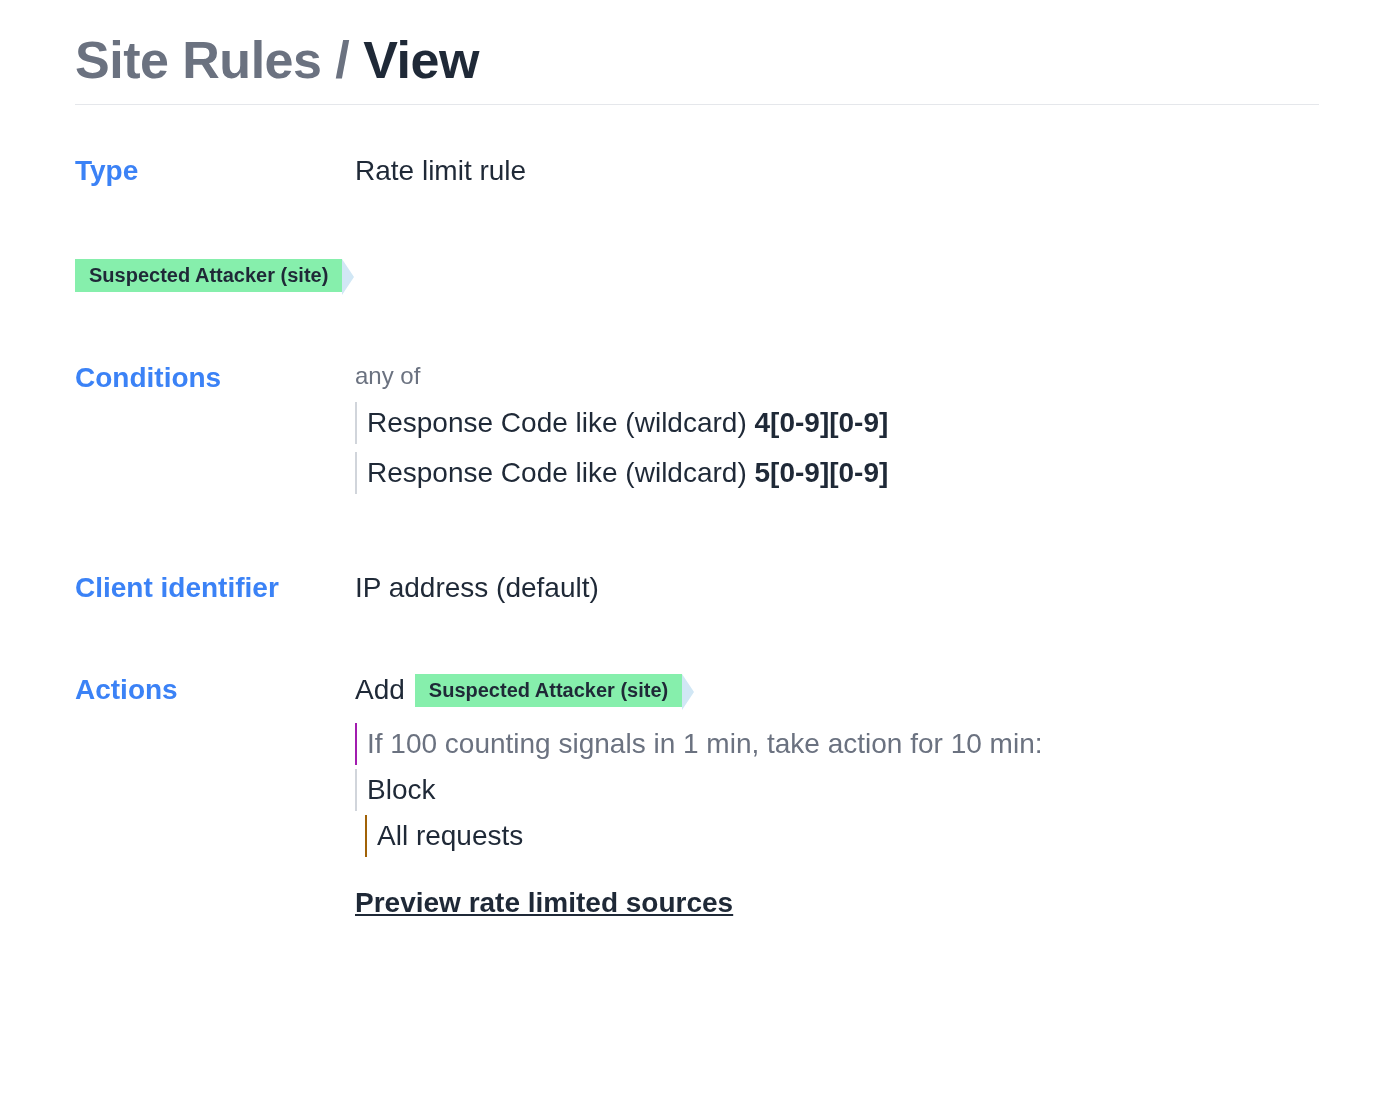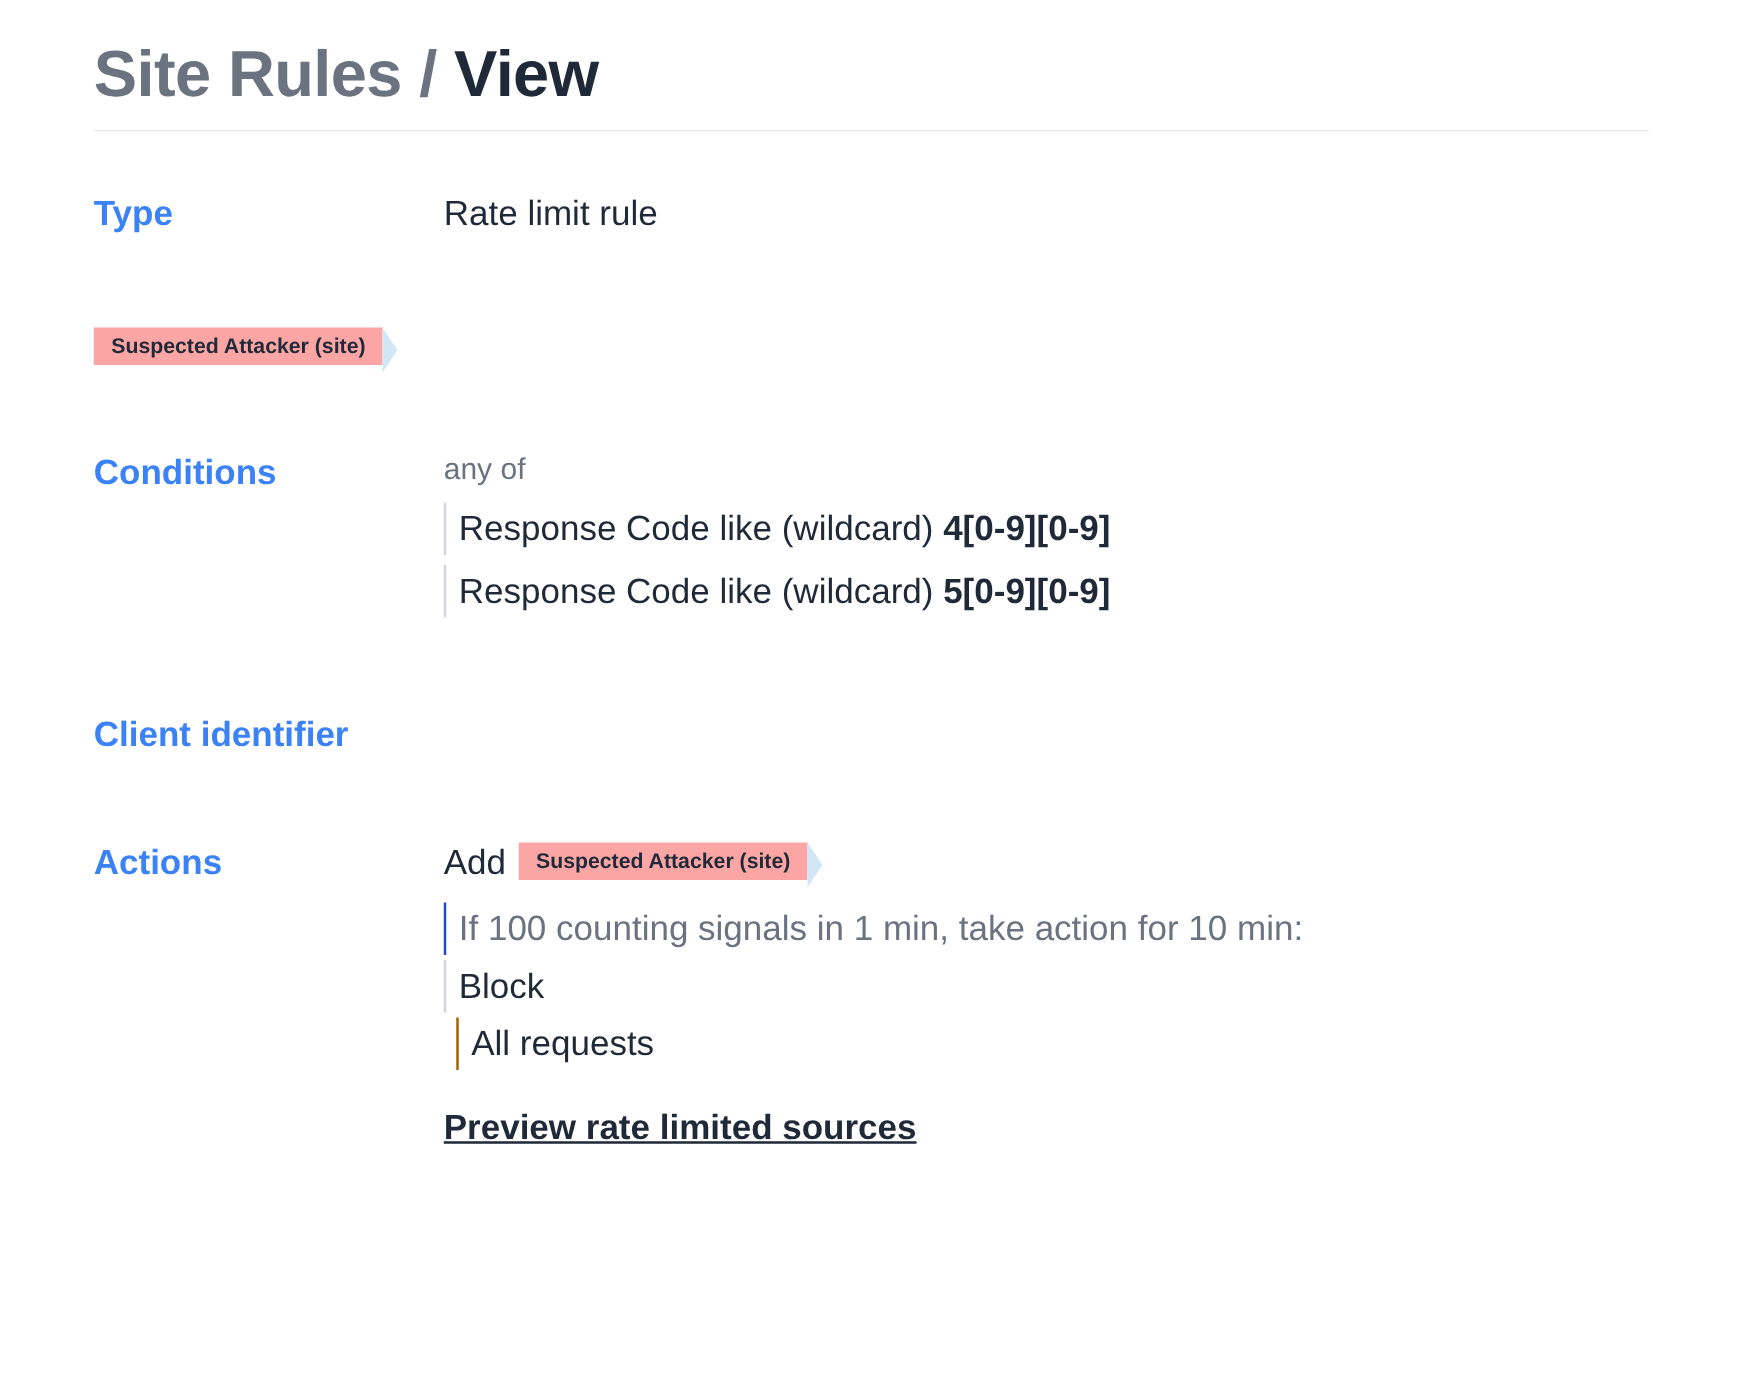--- a/index.html
+++ b/index.html
@@ -52,23 +52,23 @@
     
     .row-value {
       flex: 1;
       font-size: 28px;
       color: #1f2937;
     }
     
     .tag {
       display: inline-block;
       position: relative;
-      background: #fca5a5;
-      color: #1f2937;
-      font-size: 17px;
+      background: #86efac;
+      color: #1f2937;
+      font-size: 20px;
       font-weight: 700;
       padding: 5px 14px;
       margin-right: 14px;
     }
     
     .tag::after {
       content: "";
       position: absolute;
       right: -12px;
       top: 0;
@@ -102,21 +102,21 @@
       align-items: flex-start;
       margin-bottom: 16px;
     }
     
     .actions-add-label {
       font-size: 28px;
       margin-right: 10px;
     }
     
     .action-rule-line {
-      border-left: 2px solid #1d4ed8;
+      border-left: 2px solid #a21caf;
       padding-left: 10px;
       font-size: 28px;
       color: #6b7280;
       line-height: 1.5;
       margin-bottom: 4px;
     }
     
     .action-block-line {
       border-left: 2px solid #d1d5db;
       padding-left: 10px;
@@ -176,20 +176,21 @@
       <span>Response Code like (wildcard) </span><span class="condition-pattern">4[0-9][0-9]</span>
     </div>
     <div class="condition-line">
       <span>Response Code like (wildcard) </span><span class="condition-pattern">5[0-9][0-9]</span>
     </div>
   </div>
 </div>
 
 <div class="row">
   <div class="row-label">Client identifier</div>
+  <div class="row-value">IP address (default)</div>
 </div>
 
 <div class="row row-actions">
   <div class="row-label">Actions</div>
   <div class="row-value">
     <div class="actions-add-line">
       <span class="actions-add-label">Add</span>
       <span class="tag">Suspected Attacker (site)</span>
     </div>
     <div class="action-rule-line">If 100 counting signals in 1 min, take action for 10 min:</div>

